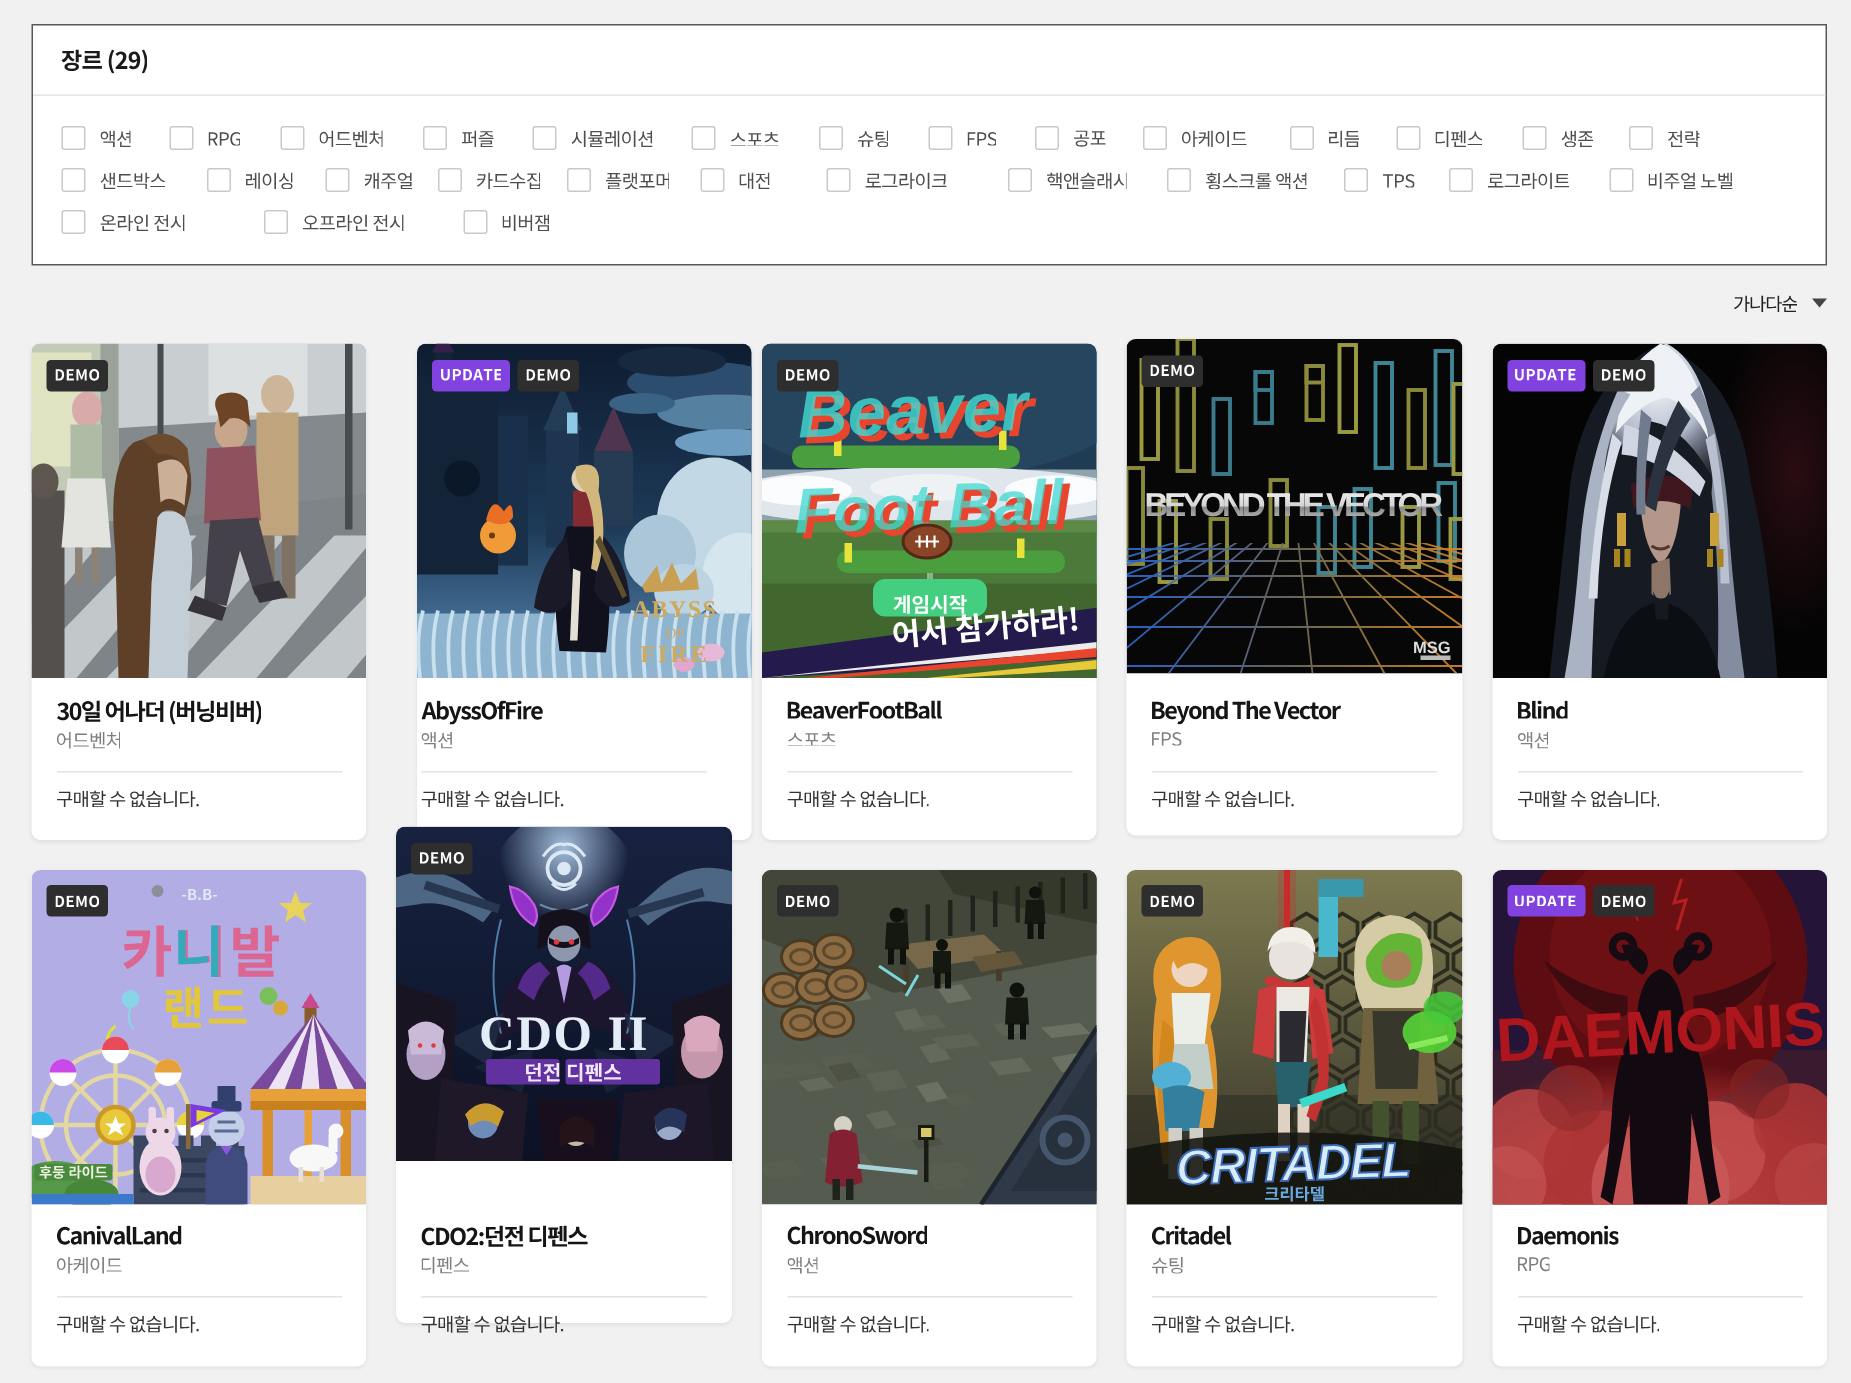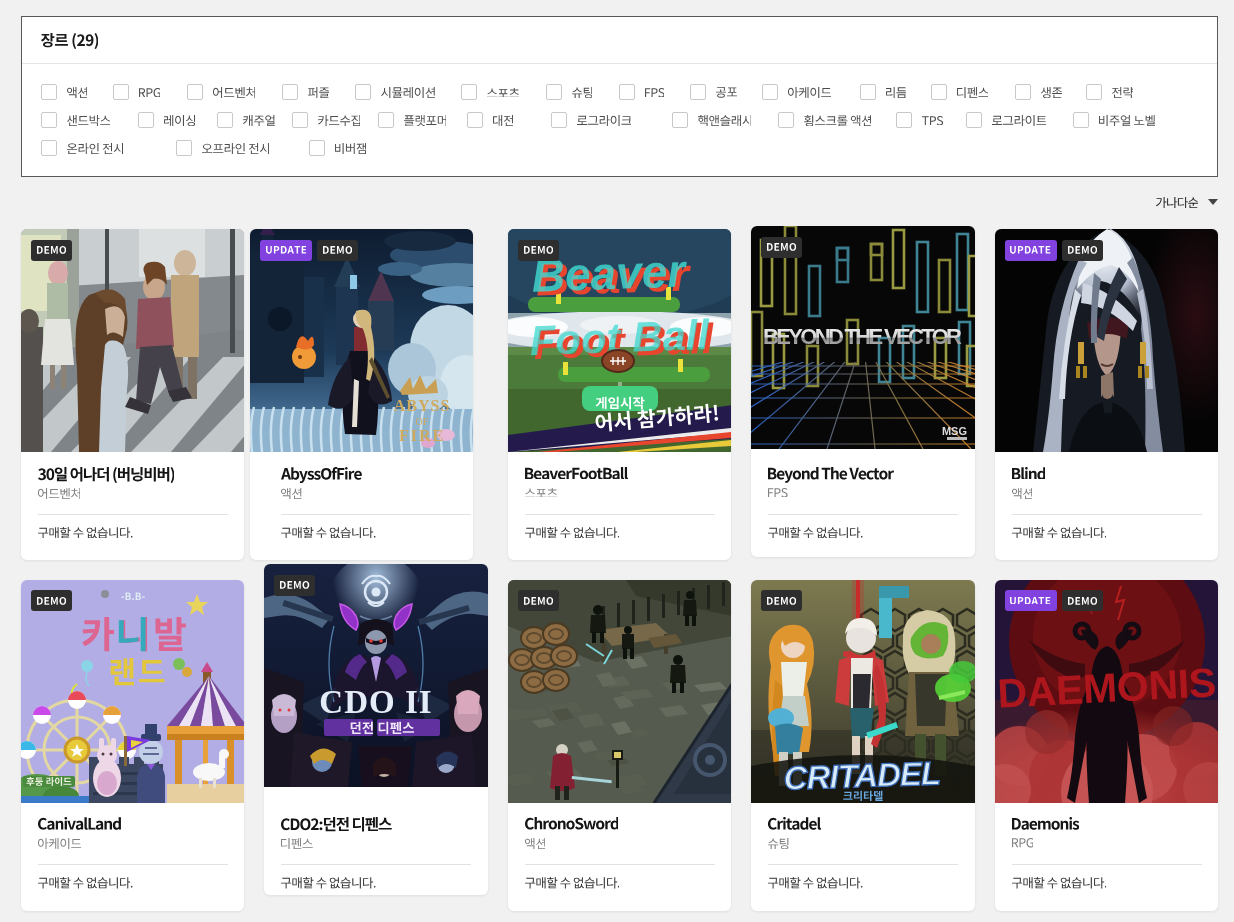--- a/index.html
+++ b/index.html
@@ -183,21 +183,21 @@
 <svg style="position:absolute;left:38.0px;top:466.7px;" width="136.40" height="16.14" viewBox="0.40 -13.00 136.40 16.14">
     <path d="M4.2 0.2Q3.3 0.2 2.6 0Q1.9 -0.2 1.4 -0.6Q0.8 -0.9 0.4 -1.4L1.5 -2.8Q2 -2.3 2.6 -2Q3.3 -1.6 4 -1.6Q4.6 -1.6 5.1 -1.8Q5.5 -2 5.7 -2.4Q6 -2.7 6 -3.2Q6 -3.8 5.7 -4.2Q5.4 -4.6 4.8 -4.9Q4.1 -5.1 2.8 -5.1V-6.7Q3.9 -6.7 4.5 -6.9Q5.1 -7.2 5.4 -7.6Q5.6 -8 5.6 -8.5Q5.6 -9.1 5.2 -9.5Q4.8 -9.9 4.1 -9.9Q3.5 -9.9 3 -9.6Q2.4 -9.3 1.9 -8.9L0.7 -10.3Q1.5 -10.9 2.3 -11.3Q3.2 -11.7 4.2 -11.7Q5.3 -11.7 6.1 -11.3Q7 -11 7.4 -10.3Q7.9 -9.6 7.9 -8.6Q7.9 -7.7 7.4 -7Q6.9 -6.4 6 -6V-5.9Q6.6 -5.8 7.2 -5.4Q7.7 -5 8 -4.4Q8.3 -3.9 8.3 -3.1Q8.3 -2.1 7.7 -1.3Q7.2 -0.6 6.3 -0.2Q5.3 0.2 4.2 0.2Z M12.7 0.2Q11.6 0.2 10.7 -0.5Q9.8 -1.1 9.3 -2.5Q8.8 -3.8 8.8 -5.8Q8.8 -7.8 9.3 -9.1Q9.8 -10.4 10.7 -11Q11.6 -11.7 12.7 -11.7Q13.9 -11.7 14.8 -11Q15.6 -10.4 16.1 -9.1Q16.6 -7.8 16.6 -5.8Q16.6 -3.8 16.1 -2.5Q15.6 -1.1 14.8 -0.5Q13.9 0.2 12.7 0.2ZM12.7 -1.6Q13.2 -1.6 13.6 -2Q14 -2.3 14.2 -3.3Q14.4 -4.2 14.4 -5.8Q14.4 -7.4 14.2 -8.3Q14 -9.2 13.6 -9.6Q13.2 -9.9 12.7 -9.9Q12.2 -9.9 11.8 -9.6Q11.4 -9.2 11.2 -8.3Q11 -7.4 11 -5.8Q11 -4.2 11.2 -3.3Q11.4 -2.3 11.8 -2Q12.2 -1.6 12.7 -1.6Z M21 -12.6Q22.1 -12.6 22.9 -12.1Q23.8 -11.7 24.3 -11Q24.8 -10.2 24.8 -9.3Q24.8 -8.3 24.3 -7.6Q23.8 -6.9 22.9 -6.4Q22.1 -6 21 -6Q19.9 -6 19 -6.4Q18.1 -6.9 17.6 -7.6Q17.1 -8.3 17.1 -9.3Q17.1 -10.2 17.6 -11Q18.1 -11.7 19 -12.2Q19.9 -12.6 21 -12.6ZM21 -10.9Q20.4 -10.9 20 -10.7Q19.6 -10.5 19.4 -10.2Q19.1 -9.8 19.1 -9.3Q19.1 -8.8 19.4 -8.4Q19.6 -8 20 -7.9Q20.4 -7.7 21 -7.7Q21.5 -7.7 21.9 -7.9Q22.3 -8 22.6 -8.4Q22.8 -8.8 22.8 -9.3Q22.8 -9.8 22.6 -10.2Q22.3 -10.5 21.9 -10.7Q21.5 -10.9 21 -10.9ZM26.8 -13H28.8V-5.8H26.8ZM19.3 -5.2H28.8V-1.3H21.3V0.5H19.3V-2.8H26.8V-3.6H19.3ZM19.3 -0.4H29.2V1.2H19.3Z M36.6 -12Q37.7 -12 38.5 -11.4Q39.4 -10.7 39.9 -9.6Q40.3 -8.4 40.3 -6.9Q40.3 -5.3 39.9 -4.1Q39.4 -3 38.5 -2.3Q37.7 -1.7 36.6 -1.7Q35.6 -1.7 34.7 -2.3Q33.9 -3 33.4 -4.1Q32.9 -5.3 32.9 -6.9Q32.9 -8.4 33.4 -9.6Q33.9 -10.7 34.7 -11.4Q35.6 -12 36.6 -12ZM36.6 -10.1Q36.1 -10.1 35.7 -9.7Q35.3 -9.4 35.1 -8.7Q34.9 -7.9 34.9 -6.9Q34.9 -5.8 35.1 -5.1Q35.3 -4.3 35.7 -4Q36.1 -3.6 36.6 -3.6Q37.2 -3.6 37.6 -4Q37.9 -4.3 38.2 -5.1Q38.4 -5.8 38.4 -6.9Q38.4 -7.9 38.2 -8.7Q37.9 -9.4 37.6 -9.7Q37.2 -10.1 36.6 -10.1ZM42.7 -13H44.7V1.4H42.7ZM39.7 -7.8H43.6V-6.2H39.7Z M56.7 -7.6H59.2V-5.9H56.7ZM55.1 -13H57.2V1.3H55.1ZM46.4 -11.6H48.4V-2.7H46.4ZM46.4 -3.9H47.6Q49.2 -3.9 50.8 -4Q52.5 -4.1 54.2 -4.4L54.4 -2.8Q52.6 -2.4 50.9 -2.3Q49.2 -2.1 47.6 -2.1H46.4Z M59.9 -3.8H61.1Q62.3 -3.8 63.4 -3.8Q64.4 -3.8 65.3 -3.9Q66.2 -4 67.1 -4.2L67.3 -2.5Q66.4 -2.3 65.4 -2.2Q64.5 -2.1 63.4 -2.1Q62.4 -2.1 61.1 -2.1H59.9ZM59.9 -11.7H66.4V-10.1H62V-3.1H59.9ZM69.2 -13H71.3V1.4H69.2ZM65.7 -8H70.1V-6.4H65.7Z M78 3.1Q76.9 1.3 76.3 -0.6Q75.7 -2.6 75.7 -4.9Q75.7 -7.2 76.3 -9.2Q76.9 -11.1 78 -12.9L79.4 -12.3Q78.4 -10.6 78 -8.7Q77.5 -6.8 77.5 -4.9Q77.5 -3 78 -1.1Q78.4 0.8 79.4 2.5Z M89.8 -13H91.9V1.4H89.8ZM86.6 -8H90.4V-6.3H86.6ZM80.4 -11.9H82.4V-8.4H85.3V-11.9H87.3V-2H80.4ZM82.4 -6.8V-3.6H85.3V-6.8Z M102.9 -13H105V-4.7H102.9ZM93.9 -12.1H96V-6.1H93.9ZM93.9 -7.2H95.2Q96.3 -7.2 97.4 -7.2Q98.5 -7.3 99.6 -7.4Q100.7 -7.5 101.8 -7.8L102 -6.1Q100.9 -5.9 99.7 -5.7Q98.6 -5.6 97.4 -5.5Q96.3 -5.5 95.2 -5.5H93.9ZM100.1 -4.5Q101.6 -4.5 102.8 -4.1Q103.9 -3.8 104.5 -3.1Q105.1 -2.5 105.1 -1.6Q105.1 -0.6 104.5 0Q103.9 0.7 102.8 1Q101.6 1.4 100.1 1.4Q98.6 1.4 97.5 1Q96.5 0.7 95.8 0Q95.2 -0.6 95.2 -1.6Q95.2 -2.5 95.8 -3.1Q96.5 -3.8 97.5 -4.1Q98.6 -4.5 100.1 -4.5ZM100.1 -2.8Q99.2 -2.8 98.6 -2.7Q98 -2.6 97.6 -2.3Q97.3 -2 97.3 -1.6Q97.3 -1.1 97.6 -0.8Q98 -0.5 98.6 -0.4Q99.2 -0.3 100.1 -0.3Q101.1 -0.3 101.7 -0.4Q102.4 -0.5 102.7 -0.8Q103 -1.1 103 -1.6Q103 -2 102.7 -2.3Q102.4 -2.6 101.7 -2.7Q101.1 -2.8 100.1 -2.8Z M116.2 -13H118.3V1.4H116.2ZM107.1 -11.9H109.1V-8.4H112.1V-11.9H114.1V-2H107.1ZM109.1 -6.8V-3.6H112.1V-6.8Z M129.6 -13H131.7V1.4H129.6ZM126.4 -8H130.2V-6.3H126.4ZM120.2 -11.9H122.2V-8.4H125V-11.9H127.1V-2H120.2ZM122.2 -6.8V-3.6H125V-6.8Z M134.5 3.1 133.1 2.5Q134 0.8 134.5 -1.1Q135 -3 135 -4.9Q135 -6.8 134.5 -8.7Q134 -10.6 133.1 -12.3L134.5 -12.9Q135.6 -11.1 136.2 -9.2Q136.8 -7.2 136.8 -4.9Q136.8 -2.6 136.2 -0.6Q135.6 1.3 134.5 3.1Z" fill="#151515"></path>
   </svg>
 <svg style="position:absolute;left:38.0px;top:487.5px;" width="42.40" height="11.33" viewBox="0.83 -10.34 42.40 11.33">
     <path d="M3.6 -9.5Q4.5 -9.5 5.1 -9Q5.7 -8.5 6.1 -7.6Q6.5 -6.7 6.5 -5.5Q6.5 -4.3 6.1 -3.4Q5.7 -2.6 5.1 -2.1Q4.5 -1.6 3.6 -1.6Q2.8 -1.6 2.2 -2.1Q1.5 -2.6 1.2 -3.4Q0.8 -4.3 0.8 -5.5Q0.8 -6.7 1.2 -7.6Q1.5 -8.5 2.2 -9Q2.8 -9.5 3.6 -9.5ZM3.6 -8.5Q3.1 -8.5 2.7 -8.2Q2.3 -7.8 2 -7.1Q1.8 -6.4 1.8 -5.5Q1.8 -4.6 2 -3.9Q2.3 -3.2 2.7 -2.9Q3.1 -2.5 3.6 -2.5Q4.2 -2.5 4.6 -2.9Q5 -3.2 5.2 -3.9Q5.5 -4.6 5.5 -5.5Q5.5 -6.4 5.2 -7.1Q5 -7.8 4.6 -8.2Q4.2 -8.5 3.6 -8.5ZM8.9 -10.3H9.9V1H8.9ZM6.1 -6H9.4V-5.2H6.1Z M13 -4.9H20.8V-4.1H13ZM11.7 -1.4H22V-0.6H11.7ZM13 -9.3H20.7V-8.4H14.1V-4.5H13Z M31.4 -10.3H32.4V-1.8H31.4ZM27.4 -7.1H29.5V-6.2H27.4ZM29.2 -10.1H30.2V-2.1H29.2ZM23.3 -9.4H24.3V-7.5H26.7V-9.4H27.7V-3.9H23.3ZM24.3 -6.7V-4.7H26.7V-6.7ZM25 -0.1H32.7V0.7H25ZM25 -2.9H26V0.3H25Z M42.2 -10.3H43.2V1H42.2ZM39.8 -5.8H42.5V-5H39.8ZM36.8 -7.7H37.6V-6.7Q37.6 -5.8 37.4 -4.9Q37.2 -4.1 36.8 -3.4Q36.3 -2.7 35.8 -2.1Q35.2 -1.5 34.5 -1.2L33.9 -2Q34.6 -2.3 35.1 -2.8Q35.6 -3.3 36 -3.9Q36.4 -4.5 36.6 -5.2Q36.8 -6 36.8 -6.7ZM37 -7.7H37.8V-6.7Q37.8 -6 38 -5.3Q38.3 -4.6 38.6 -4Q39 -3.4 39.6 -3Q40.1 -2.5 40.7 -2.2L40.1 -1.4Q39.5 -1.7 38.9 -2.3Q38.3 -2.8 37.9 -3.5Q37.5 -4.2 37.2 -5Q37 -5.8 37 -6.7ZM34.2 -8.4H40.3V-7.5H34.2ZM36.8 -10.1H37.8V-7.9H36.8Z" fill="#7e7e7e"></path>
   </svg>
 <div class="cdiv" style="left:38.0px;top:513.5px"></div>
 <svg style="position:absolute;left:38.0px;top:526.5px;" width="94.54" height="11.44" viewBox="0.62 -10.45 94.54 11.44">
     <path d="M1.9 -9.6H9V-8.8H1.9ZM0.6 -4.8H10.8V-3.9H0.6ZM5.2 -4.2H6.2V1H5.2ZM8.5 -9.6H9.5V-8.6Q9.5 -8 9.5 -7.4Q9.5 -6.7 9.4 -5.9Q9.3 -5.2 9.1 -4.2L8 -4.4Q8.4 -5.7 8.4 -6.7Q8.5 -7.8 8.5 -8.6Z M20.2 -10.3H21.2V1H20.2ZM18.4 -5.9H20.6V-5H18.4ZM17.7 -10.1H18.7V0.4H17.7ZM12 -9H16.3V-2.1H12ZM15.4 -8.2H13V-2.9H15.4Z M30.4 -10.4H31.4V-4.1H30.4ZM31 -7.7H33.1V-6.8H31ZM24.2 -3.6H31.4V-1H25.3V0.3H24.2V-1.8H30.4V-2.8H24.2ZM24.2 0.1H31.8V0.9H24.2ZM22.6 -9.3H29.3V-8.5H22.6ZM26 -8Q27.2 -8 27.9 -7.5Q28.7 -7 28.7 -6.2Q28.7 -5.3 27.9 -4.8Q27.2 -4.3 26 -4.3Q24.8 -4.3 24 -4.8Q23.3 -5.3 23.3 -6.2Q23.3 -7 24 -7.5Q24.8 -8 26 -8ZM26 -7.2Q25.2 -7.2 24.7 -6.9Q24.3 -6.7 24.3 -6.2Q24.3 -5.7 24.7 -5.4Q25.2 -5.1 26 -5.1Q26.8 -5.1 27.2 -5.4Q27.7 -5.7 27.7 -6.2Q27.7 -6.7 27.2 -6.9Q26.8 -7.2 26 -7.2ZM25.5 -10.5H26.5V-8.8H25.5Z M40.5 -9.9H41.4V-9.3Q41.4 -8.7 41.2 -8.1Q40.9 -7.5 40.5 -7Q40 -6.6 39.5 -6.2Q38.9 -5.8 38.2 -5.6Q37.6 -5.3 36.9 -5.2L36.4 -6Q37.1 -6.1 37.7 -6.3Q38.2 -6.6 38.8 -6.9Q39.3 -7.2 39.7 -7.6Q40.1 -7.9 40.3 -8.4Q40.5 -8.8 40.5 -9.3ZM40.7 -9.9H41.6V-9.3Q41.6 -8.8 41.8 -8.4Q42 -8 42.4 -7.6Q42.8 -7.2 43.3 -6.9Q43.8 -6.6 44.4 -6.3Q45 -6.1 45.6 -6L45.2 -5.2Q44.5 -5.3 43.9 -5.6Q43.2 -5.8 42.6 -6.2Q42 -6.6 41.6 -7.1Q41.2 -7.5 40.9 -8.1Q40.7 -8.7 40.7 -9.3ZM40.5 -3.3H41.5V1H40.5ZM35.9 -4H46.1V-3.1H35.9Z M50.5 -3.7H51.5V-2.3H53.5V-3.7H54.4V0.8H50.5ZM51.5 -1.5V0H53.5V-1.5ZM56.6 -3.8H57.4V-2.8Q57.4 -2.1 57.2 -1.3Q56.9 -0.6 56.4 -0Q55.9 0.6 55.1 0.9L54.6 0.1Q55.2 -0.2 55.7 -0.6Q56.2 -1.1 56.4 -1.7Q56.6 -2.3 56.6 -2.8ZM56.8 -3.8H57.6V-2.8Q57.6 -2.2 57.9 -1.6Q58.1 -1.1 58.6 -0.6Q59 -0.1 59.7 0.1L59.2 0.9Q58.4 0.6 57.9 0Q57.3 -0.6 57.1 -1.3Q56.8 -2 56.8 -2.8ZM54.9 -7.7H57.9V-6.8H54.9ZM52.3 -9.8Q53.1 -9.8 53.8 -9.5Q54.5 -9.2 54.8 -8.6Q55.2 -8 55.2 -7.2Q55.2 -6.5 54.8 -5.9Q54.5 -5.3 53.8 -5Q53.1 -4.6 52.3 -4.6Q51.5 -4.6 50.8 -5Q50.1 -5.3 49.8 -5.9Q49.4 -6.5 49.4 -7.2Q49.4 -8 49.8 -8.6Q50.1 -9.2 50.8 -9.5Q51.5 -9.8 52.3 -9.8ZM52.3 -9Q51.7 -9 51.3 -8.8Q50.9 -8.5 50.6 -8.1Q50.4 -7.8 50.4 -7.2Q50.4 -6.7 50.6 -6.3Q50.9 -5.9 51.3 -5.7Q51.7 -5.5 52.3 -5.5Q52.9 -5.5 53.3 -5.7Q53.7 -5.9 54 -6.3Q54.2 -6.7 54.2 -7.2Q54.2 -7.8 54 -8.1Q53.7 -8.5 53.3 -8.8Q52.9 -9 52.3 -9ZM57.5 -10.3H58.5V-4.4H57.5Z M61.5 -3.6H62.5V-2.2H68.1V-3.6H69.1V0.8H61.5ZM62.5 -1.4V-0H68.1V-1.4ZM60.2 -5.2H70.4V-4.3H60.2ZM64.8 -10.2H65.7V-9.7Q65.7 -9.1 65.4 -8.6Q65.2 -8.1 64.8 -7.6Q64.3 -7.2 63.8 -6.9Q63.2 -6.5 62.5 -6.3Q61.9 -6.1 61.2 -6L60.8 -6.8Q61.4 -6.9 62 -7.1Q62.6 -7.3 63.1 -7.5Q63.6 -7.8 64 -8.1Q64.4 -8.5 64.6 -8.9Q64.8 -9.3 64.8 -9.7ZM65 -10.2H65.9V-9.7Q65.9 -9.3 66.1 -8.9Q66.3 -8.5 66.7 -8.2Q67.1 -7.8 67.6 -7.5Q68.1 -7.3 68.7 -7.1Q69.2 -6.9 69.8 -6.8L69.5 -6Q68.8 -6.1 68.1 -6.3Q67.5 -6.5 66.9 -6.9Q66.3 -7.2 65.9 -7.7Q65.5 -8.1 65.2 -8.6Q65 -9.1 65 -9.7Z M79.4 -10.3H80.5V1H79.4ZM71.9 -9.2H73V-2.2H71.9ZM71.9 -2.8H72.9Q74.2 -2.8 75.5 -3Q76.8 -3.1 78.3 -3.4L78.4 -2.5Q76.9 -2.2 75.6 -2.1Q74.2 -1.9 72.9 -1.9H71.9Z M89.9 -10.3H90.9V1H89.9ZM90.7 -5.9H92.8V-5H90.7ZM82.7 -2.7H83.6Q84.6 -2.7 85.5 -2.7Q86.4 -2.8 87.2 -2.9Q88 -3 88.8 -3.1L88.9 -2.2Q88.1 -2.1 87.3 -2Q86.4 -1.9 85.5 -1.9Q84.7 -1.8 83.6 -1.8H82.7ZM82.7 -9.2H87.9V-8.4H83.7V-2.3H82.7Z M94.3 0.2Q94 0.2 93.8 -0.1Q93.5 -0.3 93.5 -0.7Q93.5 -1.1 93.8 -1.3Q94 -1.6 94.3 -1.6Q94.7 -1.6 94.9 -1.3Q95.2 -1.1 95.2 -0.7Q95.2 -0.3 94.9 -0.1Q94.7 0.2 94.3 0.2Z" fill="#333"></path>
   </svg>
-<div class="card" style="left:250px;top:229.0px">
+<div class="card" style="left:278px;top:229.0px">
 <div class="thumb"><svg width="224" height="223" viewBox="0 0 224 223">
         <defs>
           <linearGradient id="ab" x1="0" y1="0" x2="0" y2="1">
             <stop offset="0" stop-color="#0e1c30"></stop>
             <stop offset="0.55" stop-color="#1d3a58"></stop>
             <stop offset="0.8" stop-color="#3f678c"></stop>
             <stop offset="1" stop-color="#85abc6"></stop>
           </linearGradient>
         </defs>
         <rect width="224" height="223" fill="url(#ab)"></rect>
@@ -580,21 +580,21 @@
 <svg style="position:absolute;left:38.0px;top:817.3px;" width="82.94" height="12.79" viewBox="0.84 -12.57 82.94 12.79">
     <path d="M6.1 0.2Q5 0.2 4 -0.2Q3.1 -0.5 2.4 -1.3Q1.7 -2.1 1.2 -3.2Q0.8 -4.3 0.8 -5.7Q0.8 -7.1 1.3 -8.2Q1.7 -9.3 2.4 -10.1Q3.1 -10.9 4.1 -11.3Q5.1 -11.7 6.2 -11.7Q7.3 -11.7 8.1 -11.2Q9 -10.8 9.5 -10.2L8.3 -8.8Q7.9 -9.2 7.4 -9.5Q6.9 -9.7 6.2 -9.7Q5.3 -9.7 4.7 -9.2Q4 -8.8 3.6 -7.9Q3.2 -7 3.2 -5.8Q3.2 -4.5 3.6 -3.6Q3.9 -2.7 4.6 -2.2Q5.3 -1.8 6.2 -1.8Q6.9 -1.8 7.5 -2.1Q8.1 -2.4 8.5 -2.9L9.7 -1.5Q9 -0.6 8.1 -0.2Q7.2 0.2 6.1 0.2Z M12.5 0.2Q11.8 0.2 11.2 -0.1Q10.6 -0.4 10.3 -1Q10 -1.6 10 -2.4Q10 -3.8 11.2 -4.5Q12.3 -5.3 14.9 -5.6Q14.9 -6 14.8 -6.3Q14.7 -6.7 14.3 -6.9Q14 -7.1 13.5 -7.1Q12.9 -7.1 12.3 -6.8Q11.7 -6.6 11.1 -6.2L10.3 -7.8Q10.8 -8.1 11.4 -8.3Q11.9 -8.6 12.6 -8.7Q13.2 -8.9 13.9 -8.9Q15 -8.9 15.7 -8.5Q16.5 -8 16.9 -7.2Q17.2 -6.3 17.2 -5.1V0H15.4L15.2 -0.9H15.1Q14.6 -0.4 13.9 -0.1Q13.3 0.2 12.5 0.2ZM13.3 -1.6Q13.8 -1.6 14.2 -1.8Q14.5 -2 14.9 -2.4V-4.2Q13.9 -4 13.3 -3.8Q12.7 -3.6 12.4 -3.2Q12.1 -2.9 12.1 -2.5Q12.1 -2 12.4 -1.8Q12.8 -1.6 13.3 -1.6Z M18.6 0V-8.7H20.4L20.6 -7.5H20.6Q21.2 -8.1 21.9 -8.5Q22.6 -8.9 23.5 -8.9Q24.9 -8.9 25.5 -8Q26.1 -7.1 26.1 -5.4V0H23.9V-5.1Q23.9 -6.1 23.6 -6.5Q23.3 -6.9 22.6 -6.9Q22.1 -6.9 21.7 -6.7Q21.3 -6.4 20.8 -6V0Z M27.5 0V-8.7H29.8V0ZM28.6 -10.1Q28 -10.1 27.7 -10.4Q27.3 -10.8 27.3 -11.3Q27.3 -11.9 27.7 -12.2Q28 -12.6 28.6 -12.6Q29.2 -12.6 29.6 -12.2Q30 -11.9 30 -11.3Q30 -10.8 29.6 -10.4Q29.2 -10.1 28.6 -10.1Z M33.2 0 30.2 -8.7H32.5L33.7 -4.4Q33.9 -3.7 34.1 -3Q34.3 -2.4 34.5 -1.7H34.5Q34.7 -2.4 34.9 -3Q35.1 -3.7 35.2 -4.4L36.5 -8.7H38.7L35.8 0Z M41.3 0.2Q40.5 0.2 39.9 -0.1Q39.3 -0.4 39 -1Q38.7 -1.6 38.7 -2.4Q38.7 -3.8 39.9 -4.5Q41.1 -5.3 43.7 -5.6Q43.7 -6 43.5 -6.3Q43.4 -6.7 43.1 -6.9Q42.8 -7.1 42.2 -7.1Q41.6 -7.1 41 -6.8Q40.4 -6.6 39.8 -6.2L39 -7.8Q39.5 -8.1 40.1 -8.3Q40.7 -8.6 41.3 -8.7Q41.9 -8.9 42.6 -8.9Q43.7 -8.9 44.5 -8.5Q45.2 -8 45.6 -7.2Q46 -6.3 46 -5.1V0H44.1L43.9 -0.9H43.9Q43.3 -0.4 42.7 -0.1Q42 0.2 41.3 0.2ZM42 -1.6Q42.5 -1.6 42.9 -1.8Q43.3 -2 43.7 -2.4V-4.2Q42.6 -4 42 -3.8Q41.4 -3.6 41.1 -3.2Q40.9 -2.9 40.9 -2.5Q40.9 -2 41.2 -1.8Q41.5 -1.6 42 -1.6Z M49.4 0.2Q48.6 0.2 48.2 -0.1Q47.7 -0.4 47.5 -1Q47.3 -1.6 47.3 -2.4V-12.4H49.6V-2.3Q49.6 -2 49.7 -1.8Q49.9 -1.6 50 -1.6Q50.1 -1.6 50.2 -1.7Q50.2 -1.7 50.3 -1.7L50.6 0Q50.4 0.1 50.1 0.2Q49.8 0.2 49.4 0.2Z M51.4 0V-11.5H53.7V-1.9H58.3V0Z M61.3 0.2Q60.5 0.2 59.9 -0.1Q59.3 -0.4 59 -1Q58.7 -1.6 58.7 -2.4Q58.7 -3.8 59.9 -4.5Q61.1 -5.3 63.7 -5.6Q63.7 -6 63.5 -6.3Q63.4 -6.7 63.1 -6.9Q62.8 -7.1 62.2 -7.1Q61.6 -7.1 61 -6.8Q60.4 -6.6 59.8 -6.2L59 -7.8Q59.5 -8.1 60.1 -8.3Q60.7 -8.6 61.3 -8.7Q62 -8.9 62.6 -8.9Q63.7 -8.9 64.5 -8.5Q65.2 -8 65.6 -7.2Q66 -6.3 66 -5.1V0H64.1L64 -0.9H63.9Q63.3 -0.4 62.7 -0.1Q62 0.2 61.3 0.2ZM62 -1.6Q62.5 -1.6 62.9 -1.8Q63.3 -2 63.7 -2.4V-4.2Q62.6 -4 62 -3.8Q61.4 -3.6 61.1 -3.2Q60.9 -2.9 60.9 -2.5Q60.9 -2 61.2 -1.8Q61.5 -1.6 62 -1.6Z M67.3 0V-8.7H69.2L69.3 -7.5H69.4Q69.9 -8.1 70.6 -8.5Q71.3 -8.9 72.2 -8.9Q73.6 -8.9 74.2 -8Q74.9 -7.1 74.9 -5.4V0H72.6V-5.1Q72.6 -6.1 72.3 -6.5Q72 -6.9 71.4 -6.9Q70.8 -6.9 70.4 -6.7Q70 -6.4 69.6 -6V0Z M79.3 0.2Q78.2 0.2 77.4 -0.3Q76.6 -0.9 76.2 -1.9Q75.7 -2.9 75.7 -4.3Q75.7 -5.8 76.2 -6.8Q76.8 -7.8 77.6 -8.3Q78.4 -8.9 79.4 -8.9Q80.1 -8.9 80.6 -8.6Q81.1 -8.4 81.6 -8L81.5 -9.3V-12.4H83.8V0H81.9L81.7 -0.9H81.7Q81.2 -0.4 80.6 -0.1Q80 0.2 79.3 0.2ZM79.9 -1.7Q80.3 -1.7 80.7 -1.9Q81.1 -2.1 81.5 -2.6V-6.4Q81.1 -6.7 80.7 -6.9Q80.3 -7 79.9 -7Q79.4 -7 79 -6.7Q78.6 -6.4 78.3 -5.8Q78.1 -5.2 78.1 -4.4Q78.1 -3.5 78.3 -2.9Q78.5 -2.3 78.9 -2Q79.3 -1.7 79.9 -1.7Z" fill="#151515"></path>
   </svg>
 <svg style="position:absolute;left:38.0px;top:838.1px;" width="43.39" height="11.33" viewBox="0.79 -10.34 43.39 11.33">
     <path d="M3.6 -9.5Q4.5 -9.5 5.1 -9Q5.7 -8.5 6.1 -7.6Q6.5 -6.7 6.5 -5.5Q6.5 -4.3 6.1 -3.4Q5.7 -2.6 5.1 -2.1Q4.5 -1.6 3.6 -1.6Q2.8 -1.6 2.2 -2.1Q1.5 -2.6 1.2 -3.4Q0.8 -4.3 0.8 -5.5Q0.8 -6.7 1.2 -7.6Q1.5 -8.5 2.2 -9Q2.8 -9.5 3.6 -9.5ZM3.6 -8.5Q3.1 -8.5 2.7 -8.2Q2.2 -7.8 2 -7.1Q1.8 -6.4 1.8 -5.5Q1.8 -4.6 2 -3.9Q2.2 -3.2 2.7 -2.9Q3.1 -2.5 3.6 -2.5Q4.2 -2.5 4.6 -2.9Q5 -3.2 5.2 -3.9Q5.5 -4.6 5.5 -5.5Q5.5 -6.4 5.2 -7.1Q5 -7.8 4.6 -8.2Q4.2 -8.5 3.6 -8.5ZM8.3 -10.3H9.3V1H8.3ZM9.1 -5.8H11.2V-5H9.1Z M15.7 -9H16.7Q16.7 -7.9 16.5 -6.8Q16.3 -5.8 15.8 -4.8Q15.3 -3.8 14.5 -3Q13.7 -2.1 12.4 -1.4L11.8 -2.1Q12.9 -2.7 13.7 -3.5Q14.4 -4.2 14.9 -5.1Q15.3 -6 15.5 -6.9Q15.7 -7.8 15.7 -8.8ZM12.3 -9H16.1V-8.2H12.3ZM15.6 -6.4V-5.6L11.9 -5.2L11.8 -6.1ZM15.8 -5.9H18.4V-5H15.8ZM20.3 -10.3H21.3V1H20.3ZM18 -10H19V0.4H18Z M31 -10.3H32.1V1H31ZM26.1 -9.5Q26.9 -9.5 27.6 -9Q28.2 -8.5 28.6 -7.6Q29 -6.7 29 -5.5Q29 -4.3 28.6 -3.4Q28.2 -2.6 27.6 -2.1Q26.9 -1.6 26.1 -1.6Q25.3 -1.6 24.6 -2.1Q24 -2.6 23.6 -3.4Q23.2 -4.3 23.2 -5.5Q23.2 -6.7 23.6 -7.6Q24 -8.5 24.6 -9Q25.3 -9.5 26.1 -9.5ZM26.1 -8.5Q25.6 -8.5 25.1 -8.2Q24.7 -7.8 24.5 -7.1Q24.2 -6.4 24.2 -5.5Q24.2 -4.6 24.5 -3.9Q24.7 -3.2 25.1 -2.9Q25.6 -2.5 26.1 -2.5Q26.7 -2.5 27.1 -2.9Q27.5 -3.2 27.7 -3.9Q28 -4.6 28 -5.5Q28 -6.4 27.7 -7.1Q27.5 -7.8 27.1 -8.2Q26.7 -8.5 26.1 -8.5Z M35.2 -4.9H43V-4.1H35.2ZM33.9 -1.4H44.2V-0.6H33.9ZM35.2 -9.3H42.9V-8.4H36.2V-4.5H35.2Z" fill="#7e7e7e"></path>
   </svg>
 <div class="cdiv" style="left:38.0px;top:864.1px"></div>
 <svg style="position:absolute;left:38.0px;top:877.1px;" width="94.54" height="11.44" viewBox="0.62 -10.45 94.54 11.44">
     <path d="M1.9 -9.6H9V-8.8H1.9ZM0.6 -4.8H10.8V-3.9H0.6ZM5.2 -4.2H6.2V1H5.2ZM8.5 -9.6H9.5V-8.6Q9.5 -8 9.5 -7.4Q9.5 -6.7 9.4 -5.9Q9.3 -5.2 9.1 -4.2L8 -4.4Q8.4 -5.7 8.4 -6.7Q8.5 -7.8 8.5 -8.6Z M20.2 -10.3H21.2V1H20.2ZM18.4 -5.9H20.6V-5H18.4ZM17.7 -10.1H18.7V0.4H17.7ZM12 -9H16.3V-2.1H12ZM15.4 -8.2H13V-2.9H15.4Z M30.4 -10.4H31.4V-4.1H30.4ZM31 -7.7H33.1V-6.8H31ZM24.2 -3.6H31.4V-1H25.3V0.3H24.2V-1.8H30.4V-2.8H24.2ZM24.2 0.1H31.8V0.9H24.2ZM22.6 -9.3H29.3V-8.5H22.6ZM26 -8Q27.2 -8 27.9 -7.5Q28.7 -7 28.7 -6.2Q28.7 -5.3 27.9 -4.8Q27.2 -4.3 26 -4.3Q24.8 -4.3 24 -4.8Q23.3 -5.3 23.3 -6.2Q23.3 -7 24 -7.5Q24.8 -8 26 -8ZM26 -7.2Q25.2 -7.2 24.7 -6.9Q24.3 -6.7 24.3 -6.2Q24.3 -5.7 24.7 -5.4Q25.2 -5.1 26 -5.1Q26.8 -5.1 27.2 -5.4Q27.7 -5.7 27.7 -6.2Q27.7 -6.7 27.2 -6.9Q26.8 -7.2 26 -7.2ZM25.5 -10.5H26.5V-8.8H25.5Z M40.5 -9.9H41.4V-9.3Q41.4 -8.7 41.2 -8.1Q40.9 -7.5 40.5 -7Q40 -6.6 39.5 -6.2Q38.9 -5.8 38.2 -5.6Q37.6 -5.3 36.9 -5.2L36.4 -6Q37.1 -6.1 37.7 -6.3Q38.2 -6.6 38.8 -6.9Q39.3 -7.2 39.7 -7.6Q40.1 -7.9 40.3 -8.4Q40.5 -8.8 40.5 -9.3ZM40.7 -9.9H41.6V-9.3Q41.6 -8.8 41.8 -8.4Q42 -8 42.4 -7.6Q42.8 -7.2 43.3 -6.9Q43.8 -6.6 44.4 -6.3Q45 -6.1 45.6 -6L45.2 -5.2Q44.5 -5.3 43.9 -5.6Q43.2 -5.8 42.6 -6.2Q42 -6.6 41.6 -7.1Q41.2 -7.5 40.9 -8.1Q40.7 -8.7 40.7 -9.3ZM40.5 -3.3H41.5V1H40.5ZM35.9 -4H46.1V-3.1H35.9Z M50.5 -3.7H51.5V-2.3H53.5V-3.7H54.4V0.8H50.5ZM51.5 -1.5V0H53.5V-1.5ZM56.6 -3.8H57.4V-2.8Q57.4 -2.1 57.2 -1.3Q56.9 -0.6 56.4 -0Q55.9 0.6 55.1 0.9L54.6 0.1Q55.2 -0.2 55.7 -0.6Q56.2 -1.1 56.4 -1.7Q56.6 -2.3 56.6 -2.8ZM56.8 -3.8H57.6V-2.8Q57.6 -2.2 57.9 -1.6Q58.1 -1.1 58.6 -0.6Q59 -0.1 59.7 0.1L59.2 0.9Q58.4 0.6 57.9 0Q57.3 -0.6 57.1 -1.3Q56.8 -2 56.8 -2.8ZM54.9 -7.7H57.9V-6.8H54.9ZM52.3 -9.8Q53.1 -9.8 53.8 -9.5Q54.5 -9.2 54.8 -8.6Q55.2 -8 55.2 -7.2Q55.2 -6.5 54.8 -5.9Q54.5 -5.3 53.8 -5Q53.1 -4.6 52.3 -4.6Q51.5 -4.6 50.8 -5Q50.1 -5.3 49.8 -5.9Q49.4 -6.5 49.4 -7.2Q49.4 -8 49.8 -8.6Q50.1 -9.2 50.8 -9.5Q51.5 -9.8 52.3 -9.8ZM52.3 -9Q51.7 -9 51.3 -8.8Q50.9 -8.5 50.6 -8.1Q50.4 -7.8 50.4 -7.2Q50.4 -6.7 50.6 -6.3Q50.9 -5.9 51.3 -5.7Q51.7 -5.5 52.3 -5.5Q52.9 -5.5 53.3 -5.7Q53.7 -5.9 54 -6.3Q54.2 -6.7 54.2 -7.2Q54.2 -7.8 54 -8.1Q53.7 -8.5 53.3 -8.8Q52.9 -9 52.3 -9ZM57.5 -10.3H58.5V-4.4H57.5Z M61.5 -3.6H62.5V-2.2H68.1V-3.6H69.1V0.8H61.5ZM62.5 -1.4V-0H68.1V-1.4ZM60.2 -5.2H70.4V-4.3H60.2ZM64.8 -10.2H65.7V-9.7Q65.7 -9.1 65.4 -8.6Q65.2 -8.1 64.8 -7.6Q64.3 -7.2 63.8 -6.9Q63.2 -6.5 62.5 -6.3Q61.9 -6.1 61.2 -6L60.8 -6.8Q61.4 -6.9 62 -7.1Q62.6 -7.3 63.1 -7.5Q63.6 -7.8 64 -8.1Q64.4 -8.5 64.6 -8.9Q64.8 -9.3 64.8 -9.7ZM65 -10.2H65.9V-9.7Q65.9 -9.3 66.1 -8.9Q66.3 -8.5 66.7 -8.2Q67.1 -7.8 67.6 -7.5Q68.1 -7.3 68.7 -7.1Q69.2 -6.9 69.8 -6.8L69.5 -6Q68.8 -6.1 68.1 -6.3Q67.5 -6.5 66.9 -6.9Q66.3 -7.2 65.9 -7.7Q65.5 -8.1 65.2 -8.6Q65 -9.1 65 -9.7Z M79.4 -10.3H80.5V1H79.4ZM71.9 -9.2H73V-2.2H71.9ZM71.9 -2.8H72.9Q74.2 -2.8 75.5 -3Q76.8 -3.1 78.3 -3.4L78.4 -2.5Q76.9 -2.2 75.6 -2.1Q74.2 -1.9 72.9 -1.9H71.9Z M89.9 -10.3H90.9V1H89.9ZM90.7 -5.9H92.8V-5H90.7ZM82.7 -2.7H83.6Q84.6 -2.7 85.5 -2.7Q86.4 -2.8 87.2 -2.9Q88 -3 88.8 -3.1L88.9 -2.2Q88.1 -2.1 87.3 -2Q86.4 -1.9 85.5 -1.9Q84.7 -1.8 83.6 -1.8H82.7ZM82.7 -9.2H87.9V-8.4H83.7V-2.3H82.7Z M94.3 0.2Q94 0.2 93.8 -0.1Q93.5 -0.3 93.5 -0.7Q93.5 -1.1 93.8 -1.3Q94 -1.6 94.3 -1.6Q94.7 -1.6 94.9 -1.3Q95.2 -1.1 95.2 -0.7Q95.2 -0.3 94.9 -0.1Q94.7 0.2 94.3 0.2Z" fill="#333"></path>
   </svg>
-<div class="card" style="left:264.4px;top:564px">
+<div class="card" style="left:264.4px;top:551px">
 <div class="thumb"><svg width="224" height="223" viewBox="0 0 224 223">
         <defs>
           <linearGradient id="cd" x1="0" y1="0" x2="0" y2="1">
             <stop offset="0" stop-color="#182240"></stop>
             <stop offset="0.5" stop-color="#111a32"></stop>
             <stop offset="1" stop-color="#0c1124"></stop>
           </linearGradient>
           <radialGradient id="cg" cx="0.5" cy="0.2" r="0.42">
             <stop offset="0" stop-color="#b0cdea" stop-opacity="0.9"></stop>
             <stop offset="1" stop-color="#b0cdea" stop-opacity="0"></stop>

